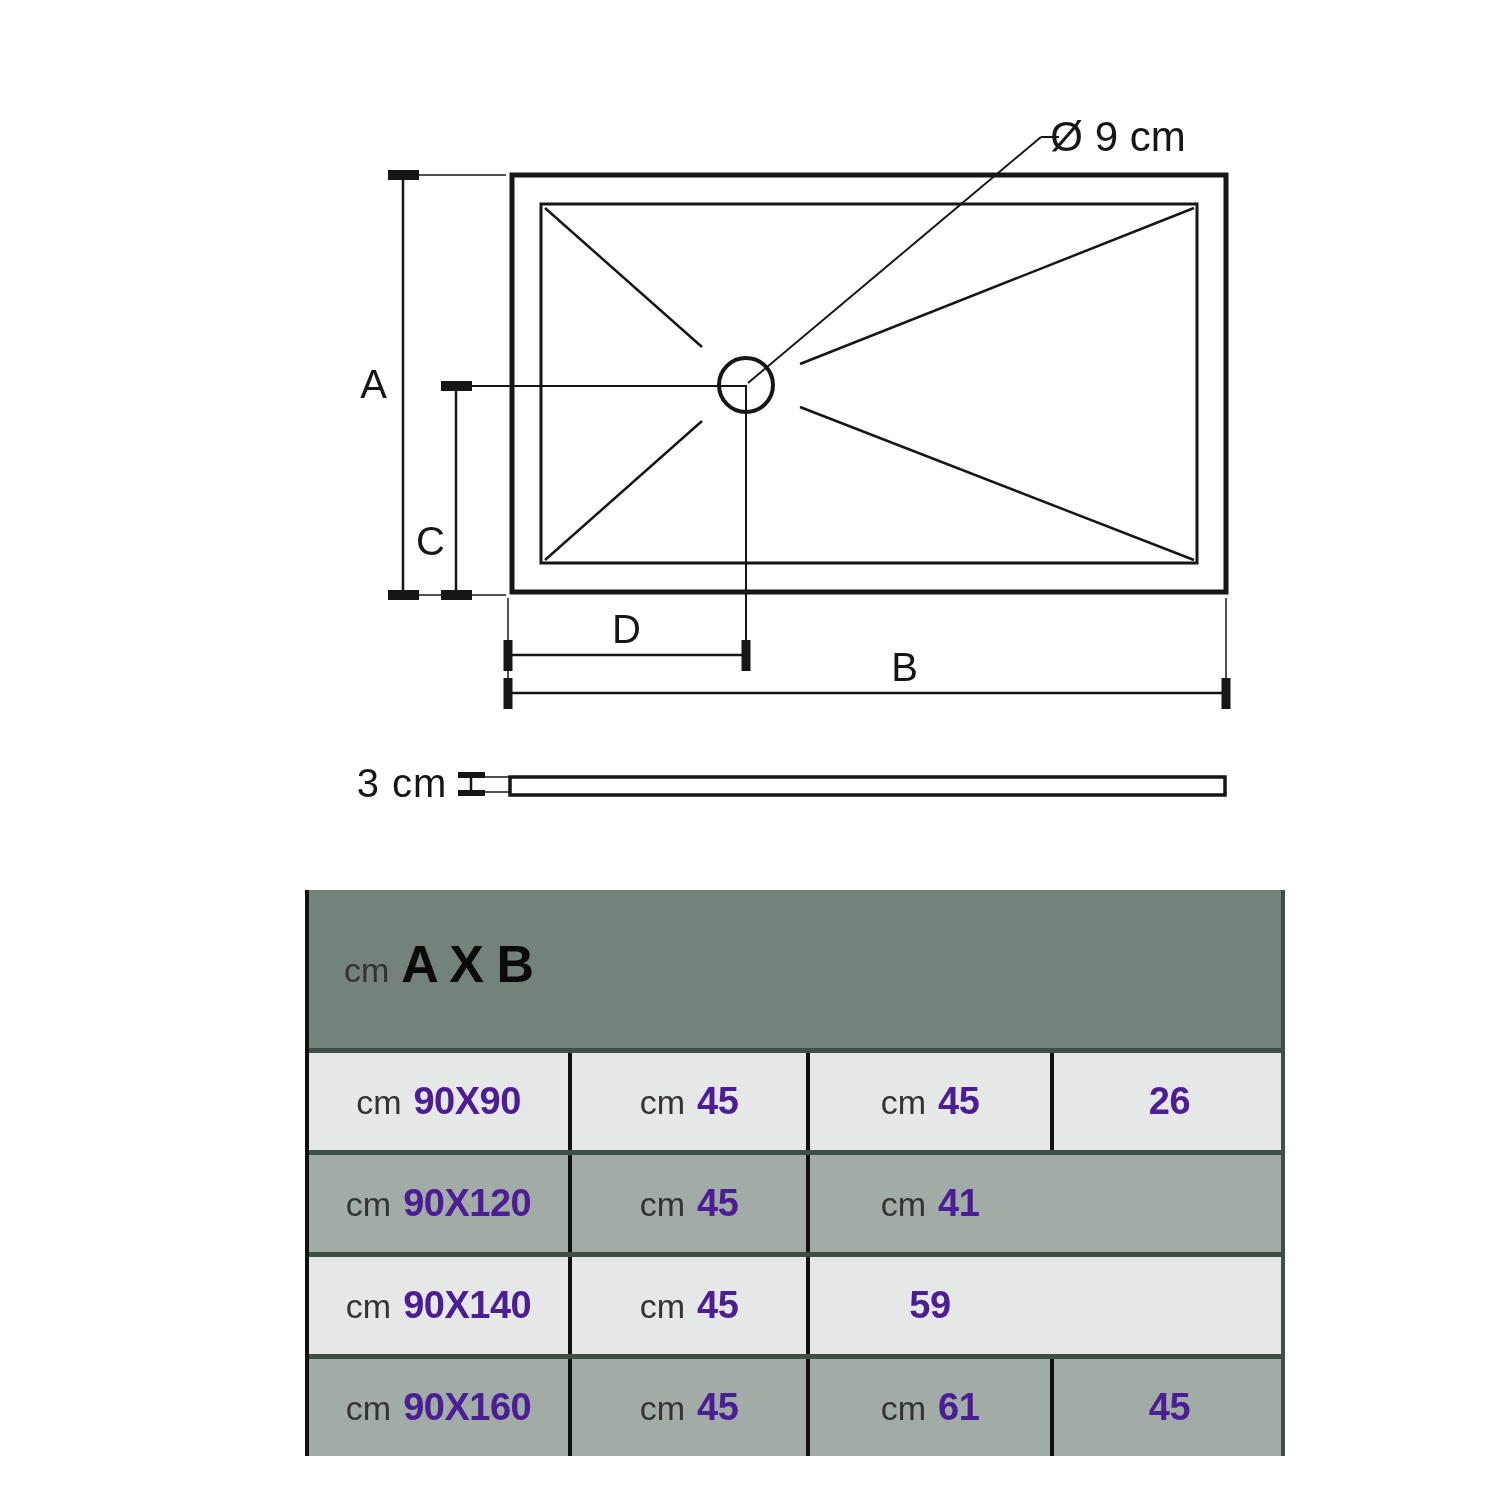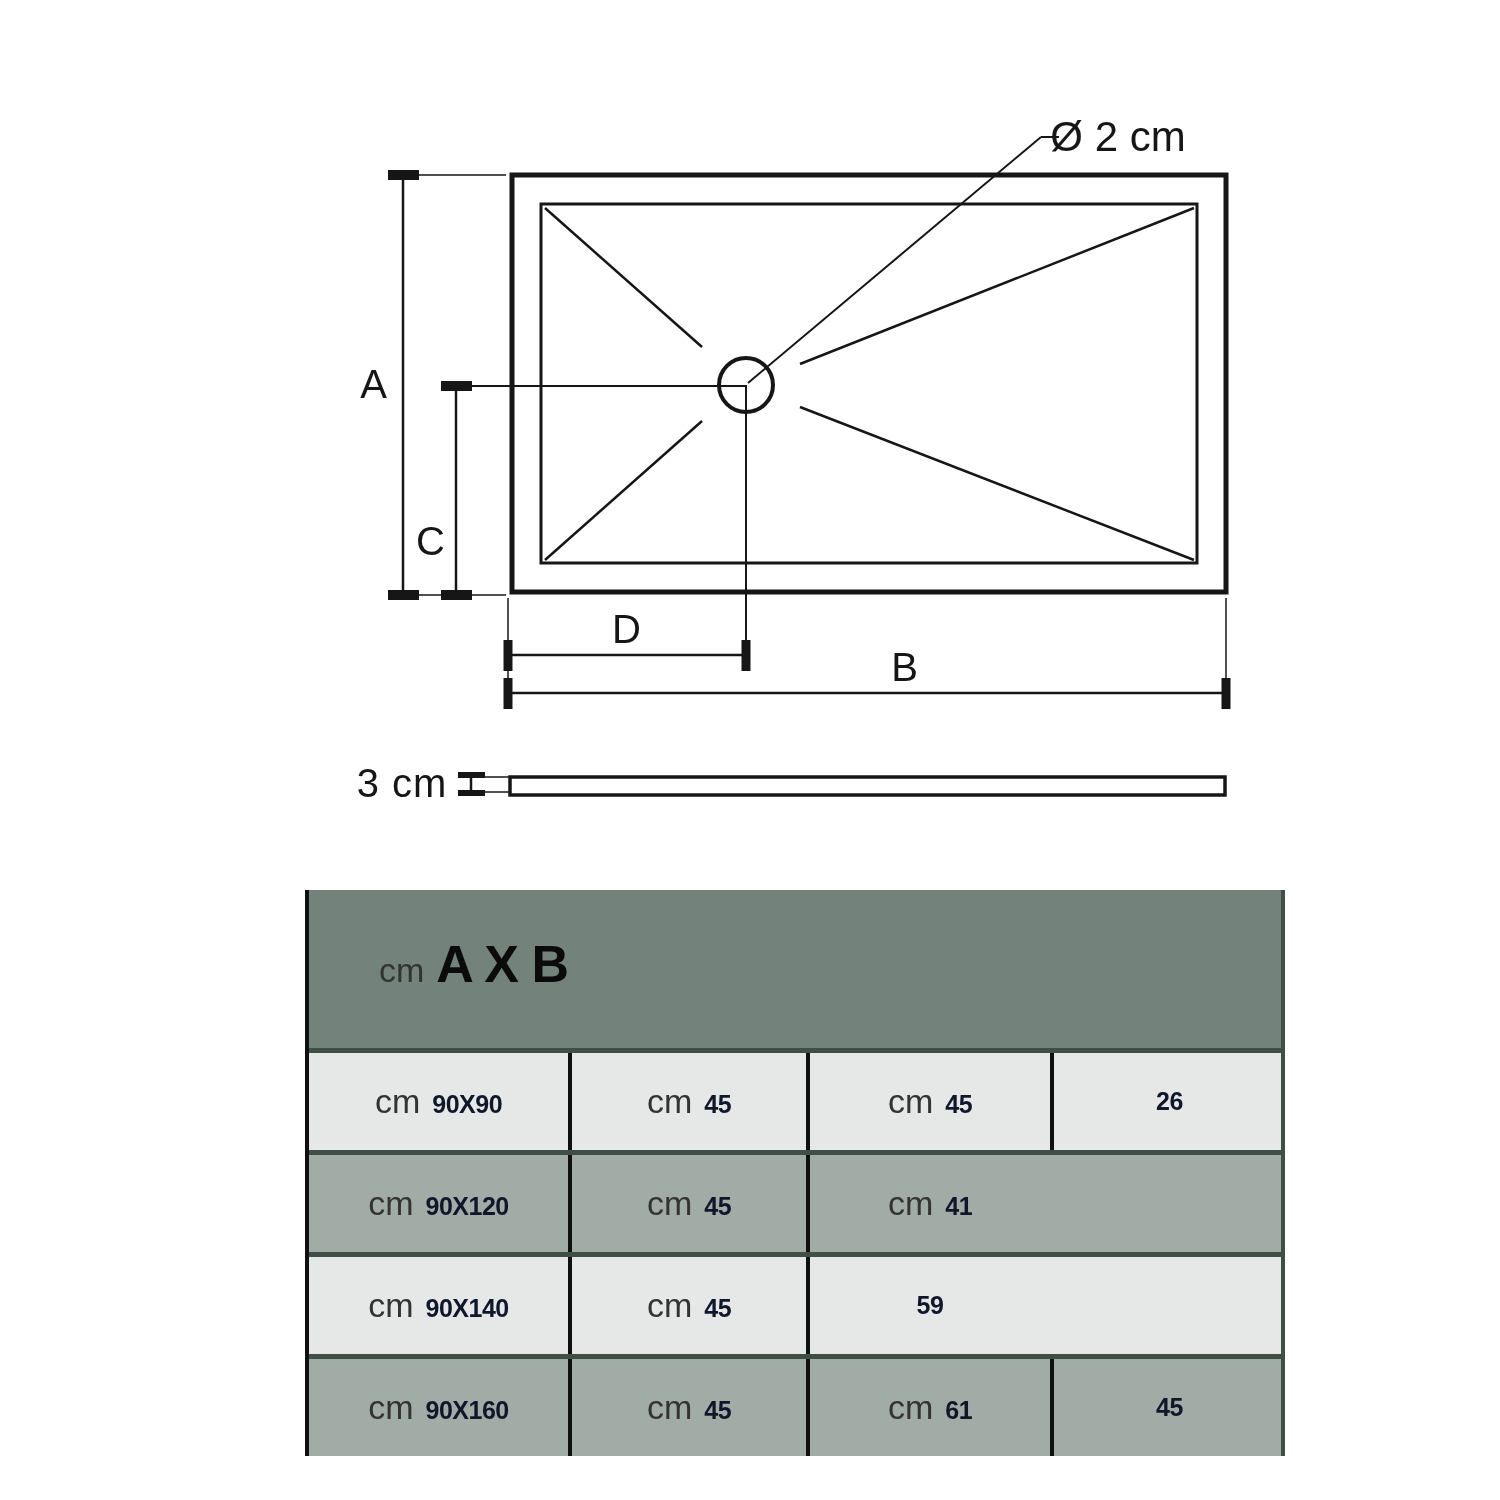--- a/index.html
+++ b/index.html
@@ -12,24 +12,24 @@
   
   .spec-table{position:absolute;left:305px;top:890px;width:980px;box-sizing:border-box;
               border-left:4px solid #101010;border-right:4px solid #3f4e47;}
   .t-row{display:grid;grid-template-columns:259px 238px 244px 235px;}
   .t-row + .t-row{border-top:5px solid #3f4e47;}
   .t-header{height:158px;background:#73827b;}
   .t-light{height:97px;background:#e5e8e7;}
   .t-dark{height:97px;background:#a2aca7;}
   .t-cell{display:flex;align-items:center;justify-content:center;overflow:hidden;}
   .t-cell + .t-cell{border-left:4px solid #101010;}
-  .t-header .t-cell{padding-bottom:10px;justify-content:flex-end;}
+  .t-header .t-cell{padding-bottom:10px;}
   .unit{font-size:34px;color:#333;margin-right:12px;}
   .hdr-big{font-size:52px;font-weight:700;letter-spacing:-1px;color:#0b0b0b;}
-  .val{font-size:25px;font-weight:700;color:#0f172a;letter-spacing:-0.5px;}
+  .val{font-size:38px;font-weight:700;color:#4c1d95;letter-spacing:-0.5px;}
 </style>
 </head>
 <body>
 
 <div class="page">
 
   <svg class="drawing-svg" width="1500" height="830" viewBox="0 0 1500 830">
     <g stroke="#161616" fill="none" stroke-linecap="butt">
 
       <rect x="512" y="175" width="714" height="417" stroke-width="5"></rect>
@@ -88,21 +88,21 @@
         <line x1="485" y1="777" x2="509" y2="777" stroke-width="1.5"></line>
         <line x1="485" y1="792" x2="509" y2="792" stroke-width="1.5"></line>
       </g>
     </g>
   </svg>
 
   <span class="dim-label" style="left:374px;top:384px">A</span>
   <span class="dim-label" style="left:431px;top:541px">C</span>
   <span class="dim-label" style="left:627px;top:629px">D</span>
   <span class="dim-label" style="left:905px;top:667px">B</span>
-  <span class="dim-label drain-label" style="left:1118px;top:137px">Ø 2 cm</span>
+  <span class="dim-label drain-label" style="left:1118px;top:137px">Ø 9 cm</span>
   <span class="dim-label" style="left:402px;top:783px">3 cm</span>
 
   <div class="spec-table">
 
     <div class="t-row t-header">
       <div class="t-cell">
         <span><span class="unit">cm</span><span class="hdr-big">A X B</span></span>
       </div>
     </div>
 

